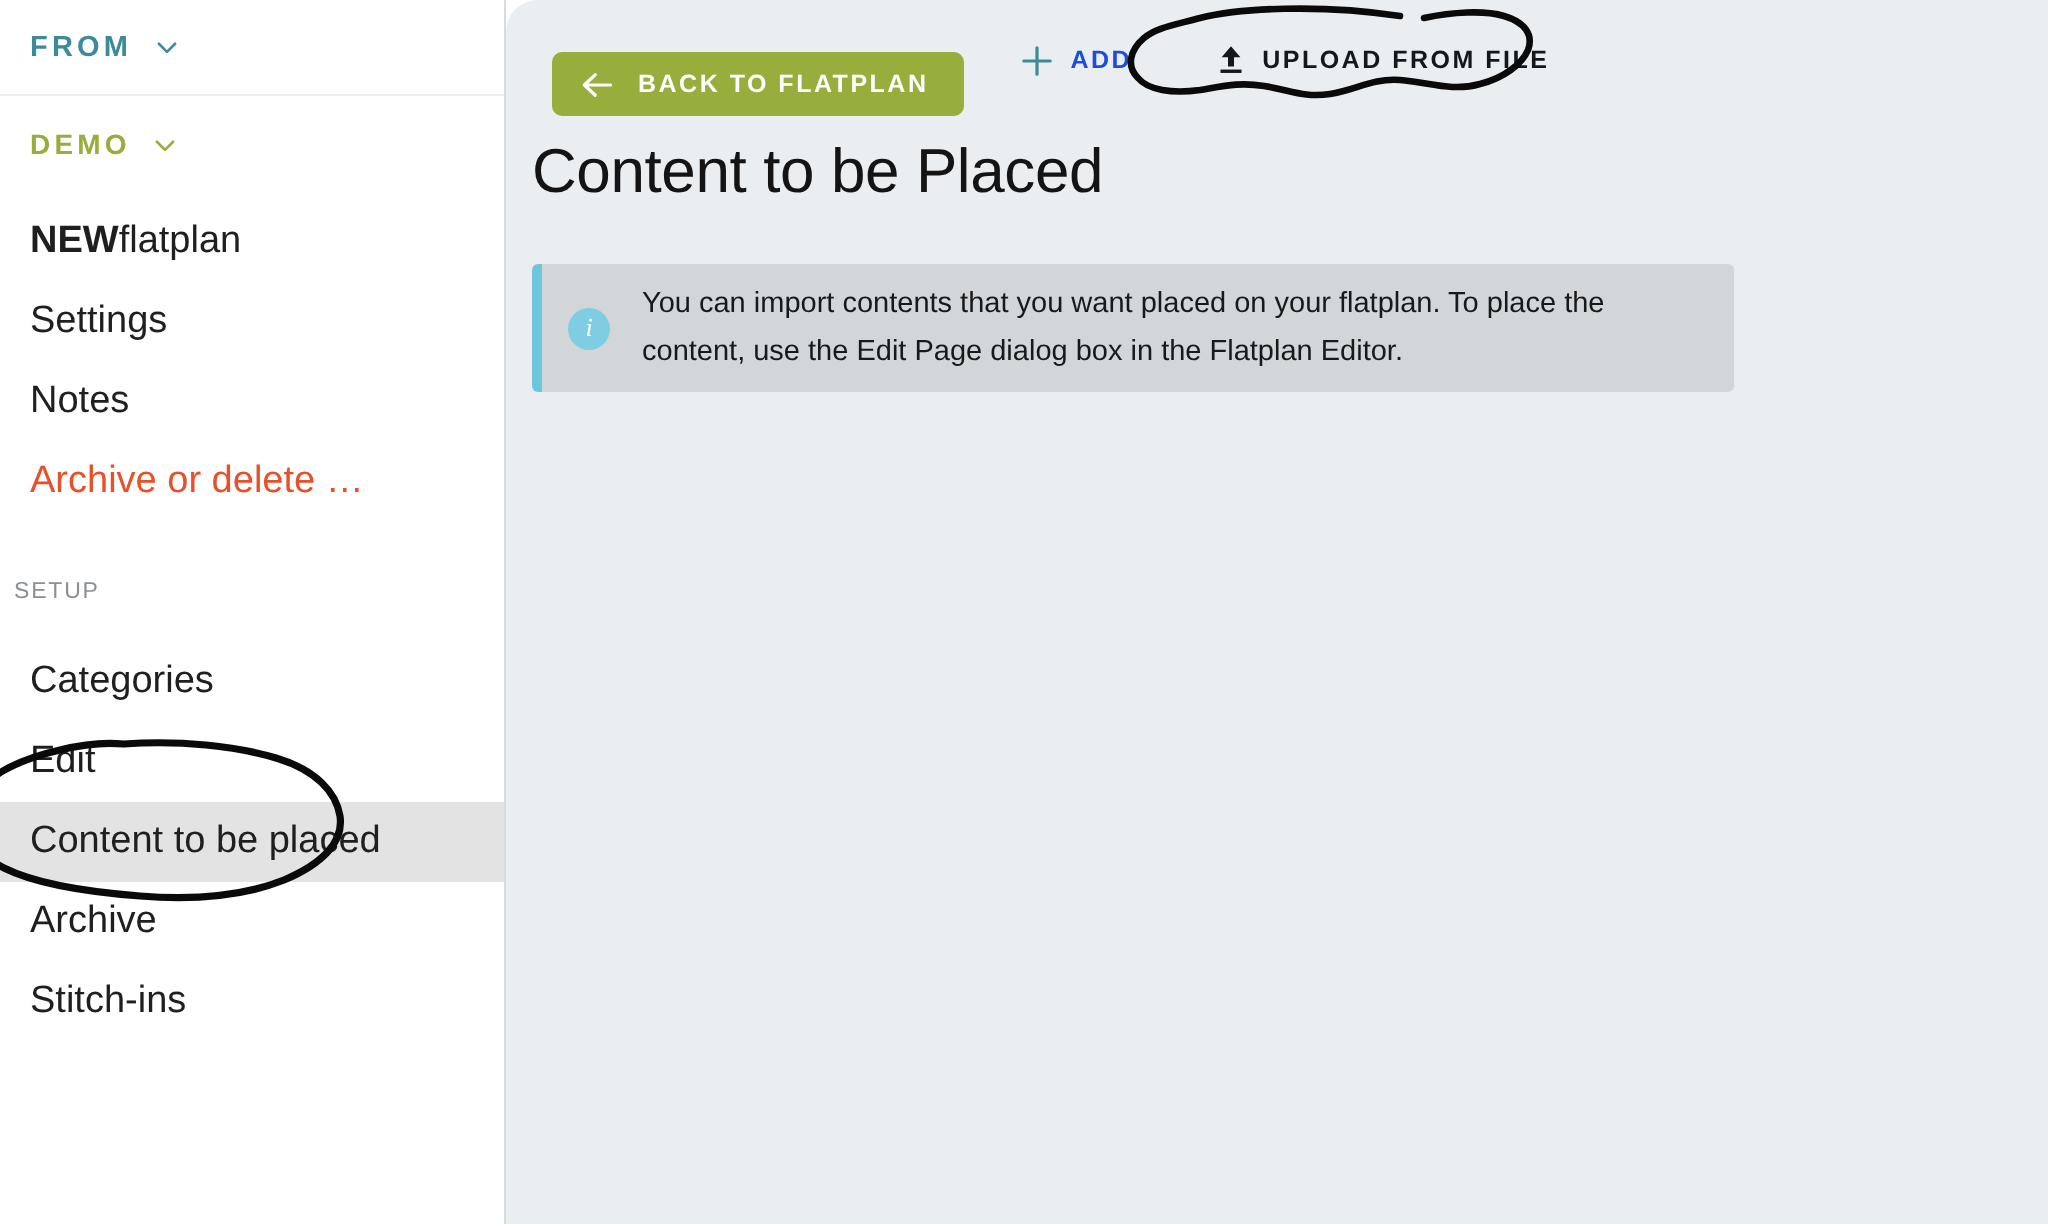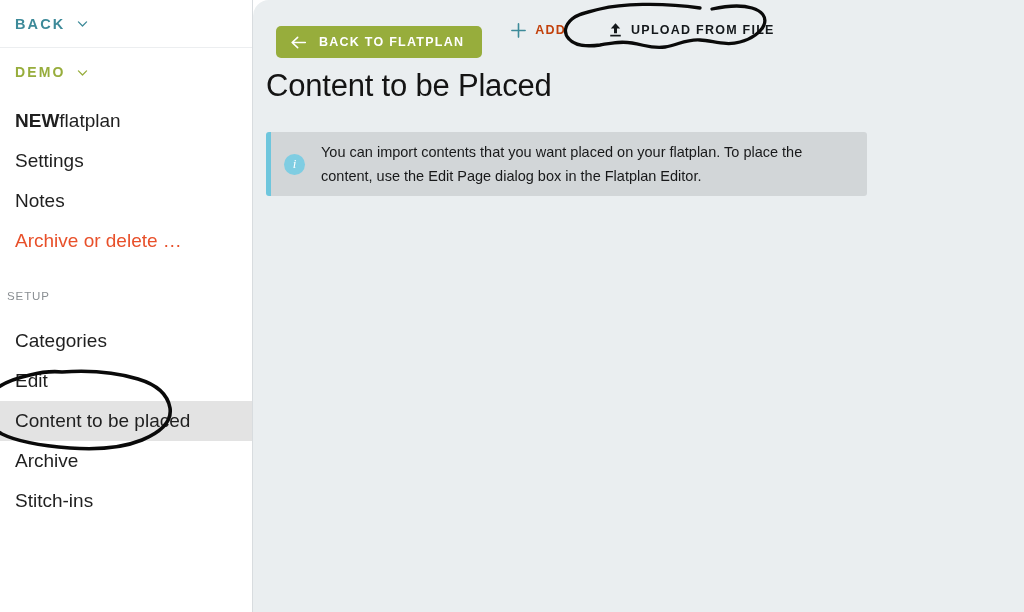--- a/index.html
+++ b/index.html
@@ -134,21 +134,21 @@
     padding: 0 10px;
     margin-left: 18px;
     background: transparent;
     border: none;
     font-family: inherit;
     font-size: 12.5px;
     font-weight: 600;
     letter-spacing: 1.25px;
     cursor: pointer;
   }
-  .btn-add { color: #c2410c; }
+  .btn-add { color: #1d4ed8; }
   .btn-upload { color: #14181b; margin-left: 22px; }
 
   .page-title {
     margin: 8px 0 0 0;
     padding-left: 13px;
     font-size: 31px;
     font-weight: 400;
     color: #141414;
     letter-spacing: -0.2px;
   }
@@ -199,21 +199,21 @@
   }
 </style>
 </head>
 <body>
 
 <div class="app">
 
   <aside class="sidebar">
 
     <div class="org-row">
-      <span class="org-label">BACK</span>
+      <span class="org-label">FROM</span>
       <span class="chev">
         <svg width="13" height="13" viewBox="0 0 16 16">
             <path d="M3 6 L8 11 L13 6" fill="none" stroke="#3d8a99" stroke-width="1.6" stroke-linecap="round" stroke-linejoin="round"></path>
           </svg>
       </span>
     </div>
 
     <div class="project-row">
       <span class="project-label">DEMO</span>
       <span class="chev">

